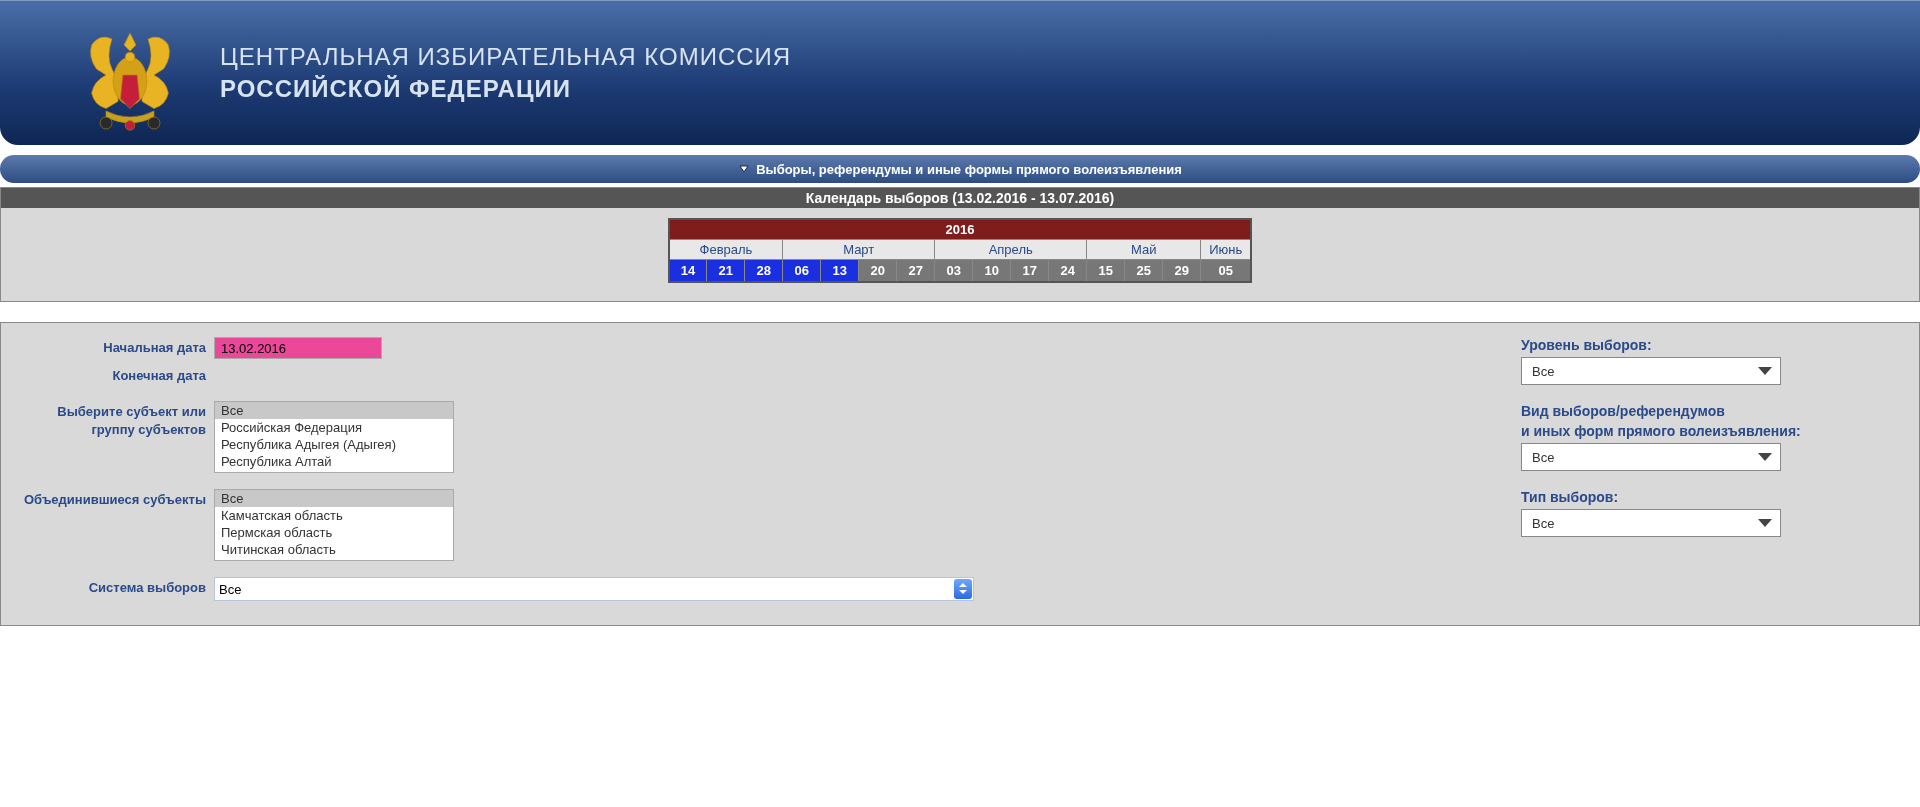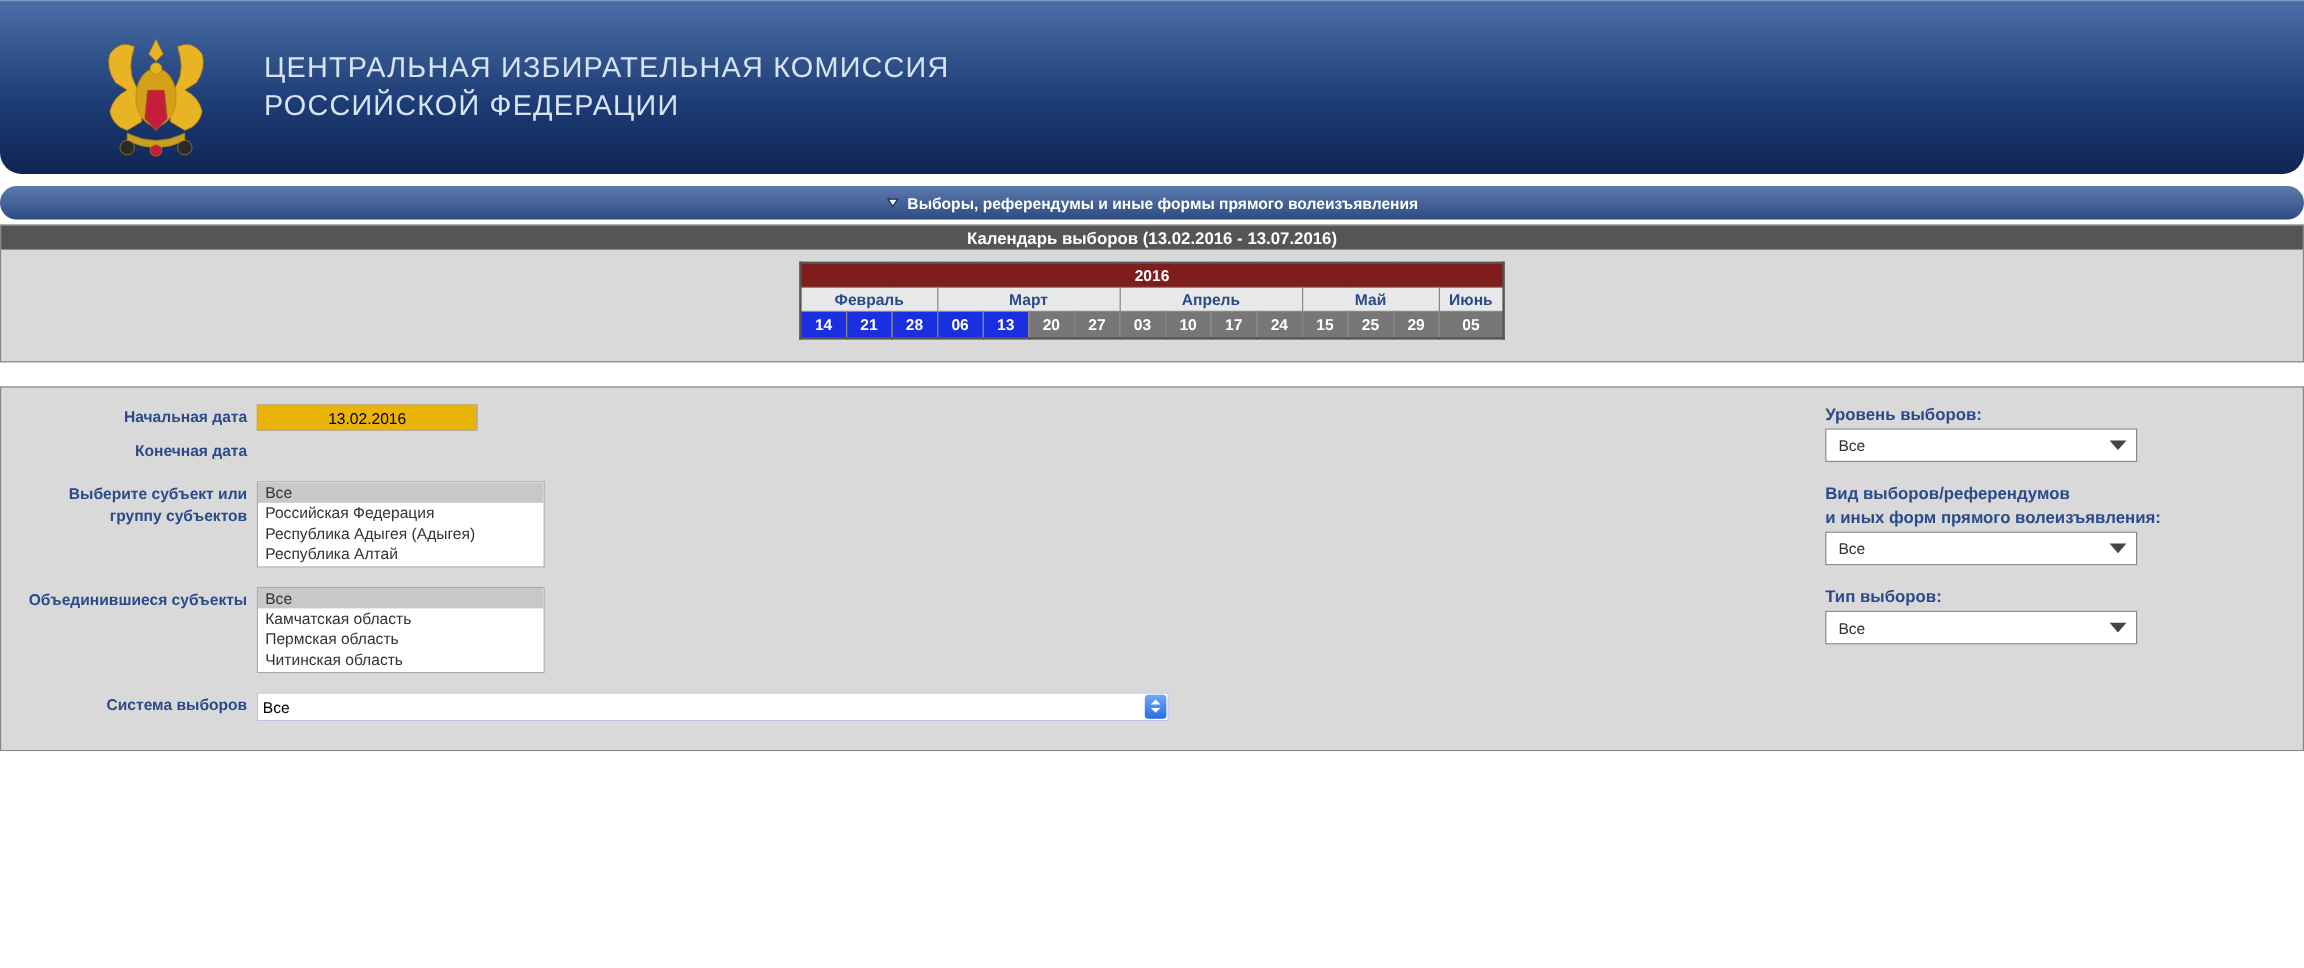--- a/index.html
+++ b/index.html
@@ -33,21 +33,21 @@
   }
   .header-text .line1 {
     font-size: 24px;
     letter-spacing: 1px;
     font-weight: 300;
     font-family: Arial, sans-serif;
   }
   .header-text .line2 {
     font-size: 24px;
     letter-spacing: 1px;
-    font-weight: 400;
+    font-weight: 700;
     font-family: Arial, sans-serif;
     margin-top: 4px;
   }
 
   .nav-bar {
     background: linear-gradient(to bottom, #5c7aad 0%, #2d4c82 100%);
     height: 28px;
     margin-top: 10px;
     border-radius: 14px;
     display: flex;
@@ -93,21 +93,21 @@
   }
   .year-row td {
     background: #7f1d1d;
     color: #fff;
     font-weight: bold;
     padding: 2px 0;
   }
   .month-row td {
     background: #e8e8e8;
     color: #2a4a8a;
-    font-weight: bold;
+    font-weight: normal;
     padding: 2px 8px;
     font-size: 13px;
   }
   .day-cell {
     width: 38px;
     padding: 3px 0;
     font-weight: bold;
     color: #fff;
     background: #777;
     cursor: pointer;
@@ -141,28 +141,27 @@
     text-align: right;
     padding-right: 8px;
     color: #2a4a8a;
     font-weight: bold;
     font-size: 13px;
     line-height: 18px;
     padding-top: 2px;
   }
   .form-control-wrap { flex: 1; }
   .date-input {
-    width: 184px;
+    width: 168px;
     height: 22px;
     border: 1px solid #aaa;
-    background: #eab308;
+    background: #ec4899;
     padding: 2px 6px;
     font-size: 13px;
     font-family: inherit;
-    text-align: center;
   }
   .listbox {
     width: 240px;
     height: 72px;
     border: 1px solid #aaa;
     background: #fff;
     overflow-y: auto;
     font-size: 13px;
   }
   .listbox .opt {

